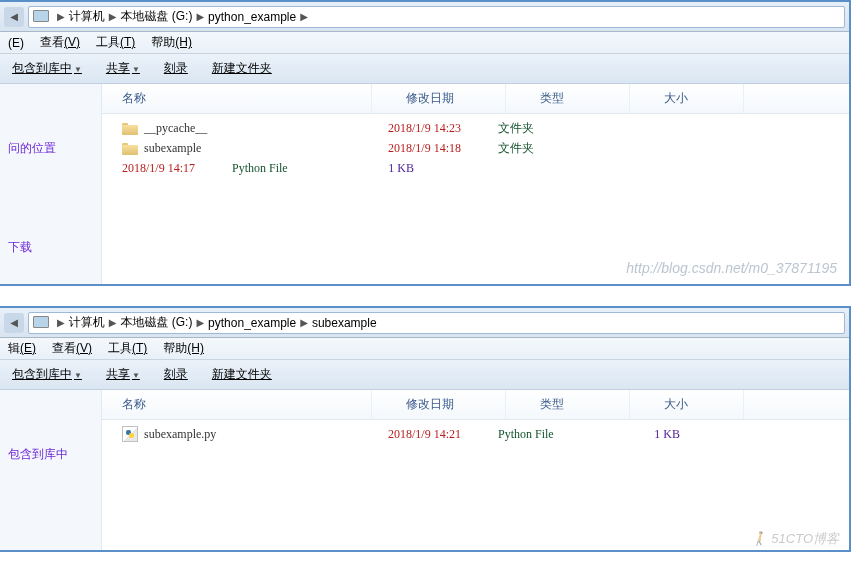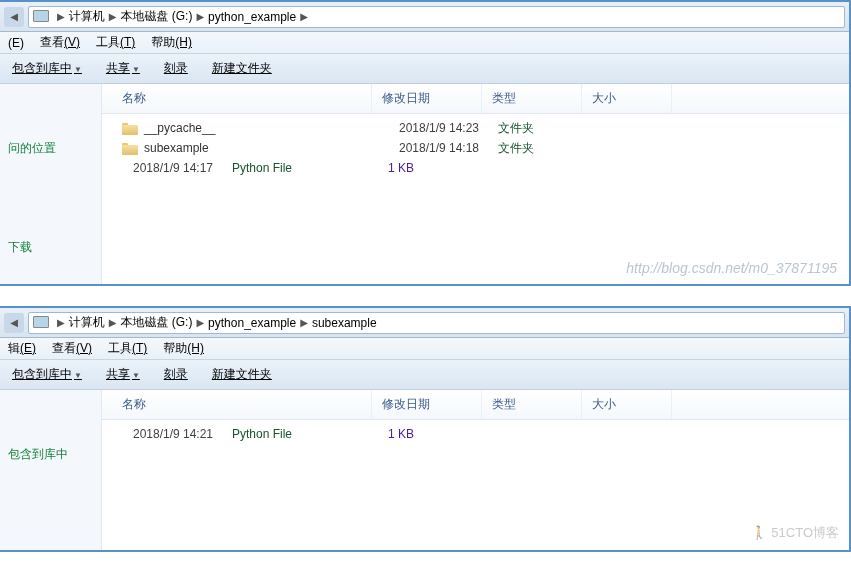--- a/index.html
+++ b/index.html
@@ -11,46 +11,46 @@
 .path-icon { width: 16px; height: 16px; margin-right: 4px; }
 .path-sep { margin: 0 4px; color: #555; font-size: 10px; }
 .path-part { cursor: pointer; }
 .menubar { background: linear-gradient(#f4f8fc, #e8f0f8); border-bottom: 1px solid #c8d4e0; height: 22px; display: flex; align-items: center; padding: 0 4px; gap: 8px; }
 .menuitem { padding: 2px 4px; cursor: pointer; }
 .menuitem u { text-decoration: underline; }
 .toolbar { background: linear-gradient(#ebf2fa, #dae6f2); border-bottom: 1px solid #c0d0e0; height: 30px; display: flex; align-items: center; padding: 0 8px; gap: 16px; }
 .toolbtn { cursor: pointer; padding: 2px 4px; text-decoration: underline; }
 .dropdown-arrow { font-size: 8px; margin-left: 2px; color: #555; }
 .content-area { display: flex; min-height: 200px; background: #fff; }
-.sidebar { width: 102px; border-right: 1px solid #e0e8f0; background: #f4f8fc; padding-top: 50px; font-size: 12px; color: #15803d; }
+.sidebar { width: 102px; border-right: 1px solid #e0e8f0; background: #f4f8fc; padding-top: 50px; font-size: 12px; color: #6d28d9; }
 .sidebar-item { padding: 6px 8px; }
 .filelist { flex: 1; }
-.headers { display: flex; border-bottom: 1px solid #e0e8f0; background: linear-gradient(#fff, #f4f8fc); color: #3a5a8a; }
+.headers { display: flex; border-bottom: 1px solid #e0e8f0; background: linear-gradient(#fff, #f4f8fc); color: #3a5a8a; gap: 24px; }
 .hcol { padding: 6px 10px; border-right: 1px solid #e8f0f8; }
 .hcol.name { width: 270px; padding-left: 20px; }
 .hcol.date { width: 110px; }
 .hcol.type { width: 100px; }
 .hcol.size { width: 90px; }
 .rows { padding: 4px 0; }
 .row { display: flex; align-items: center; height: 20px; padding-left: 16px; }
-.cell { padding: 0 4px; color: #333; }
+.cell { padding: 0 4px; color: #333; font-family: Liberation Serif, serif; }
 .cell.name { width: 266px; display: flex; align-items: center; gap: 6px; }
-.cell.date { width: 110px; color: #404040; text-align: center; }
+.cell.date { width: 110px; color: #b91c1c; }
 .cell.type { width: 100px; color: #14532d; }
 .cell.size { width: 90px; text-align: right; color: #4c1d95; }
 .icon-folder { width: 16px; height: 14px; position: relative; }
 .icon-folder::before { content: ""; position: absolute; top: 2px; left: 0; width: 6px; height: 3px; background: #e8c878; border-radius: 1px 1px 0 0; }
 .icon-folder::after { content: ""; position: absolute; top: 4px; left: 0; width: 16px; height: 10px; background: linear-gradient(#f8e0a0, #e0c070); border-radius: 1px; }
 .icon-py { width: 16px; height: 16px; background: linear-gradient(135deg, #fff 50%, #e8e8e8 50%); border: 1px solid #c0c0c0; position: relative; }
 .icon-py::before { content: ""; position: absolute; top: 3px; left: 3px; width: 5px; height: 5px; background: #3776ab; border-radius: 2px; }
 .icon-py::after { content: ""; position: absolute; bottom: 3px; right: 3px; width: 5px; height: 5px; background: #ffd43b; border-radius: 2px; }
 .icon-computer { width: 16px; height: 14px; }
 .icon-computer::before { content: ""; display: block; width: 14px; height: 10px; border: 1px solid #888; background: #b8d4e8; border-radius: 1px; }
 .watermark { position: absolute; bottom: 8px; right: 12px; color: rgba(120, 140, 160, 0.5); font-size: 14px; font-style: italic; pointer-events: none; margin-left: 38px; }
-.watermark2 { position: absolute; bottom: 8px; right: 10px; color: rgba(150, 150, 150, 0.5); font-size: 13px; pointer-events: none; }
+.watermark2 { position: absolute; bottom: 2px; right: 10px; color: rgba(150, 150, 150, 0.5); font-size: 13px; pointer-events: none; font-style: italic; }
 </style>
 </head>
 <body>
 
 <div class="window">
   <div class="addressbar">
     <div class="nav-back">◀</div>
     <div class="path">
       <span class="path-icon icon-computer"></span>
       <span class="path-sep">▶</span>
@@ -150,20 +150,24 @@
     </div>
     <div class="filelist">
       <div class="headers">
         <div class="hcol name">名称</div>
         <div class="hcol date">修改日期</div>
         <div class="hcol type">类型</div>
         <div class="hcol size">大小</div>
       </div>
       <div class="rows" id="rows-1">
           <div class="row">
+            <div class="cell name">
+              <span class="icon-py"></span>
+              <span>subexample.py</span>
+            </div>
             <div class="cell date">2018/1/9 14:21</div>
             <div class="cell type">Python File</div>
             <div class="cell size">1 KB</div>
           </div>
         </div>
     </div>
   </div>
   <div class="watermark2">🚶 51CTO博客</div>
 </div>
 

